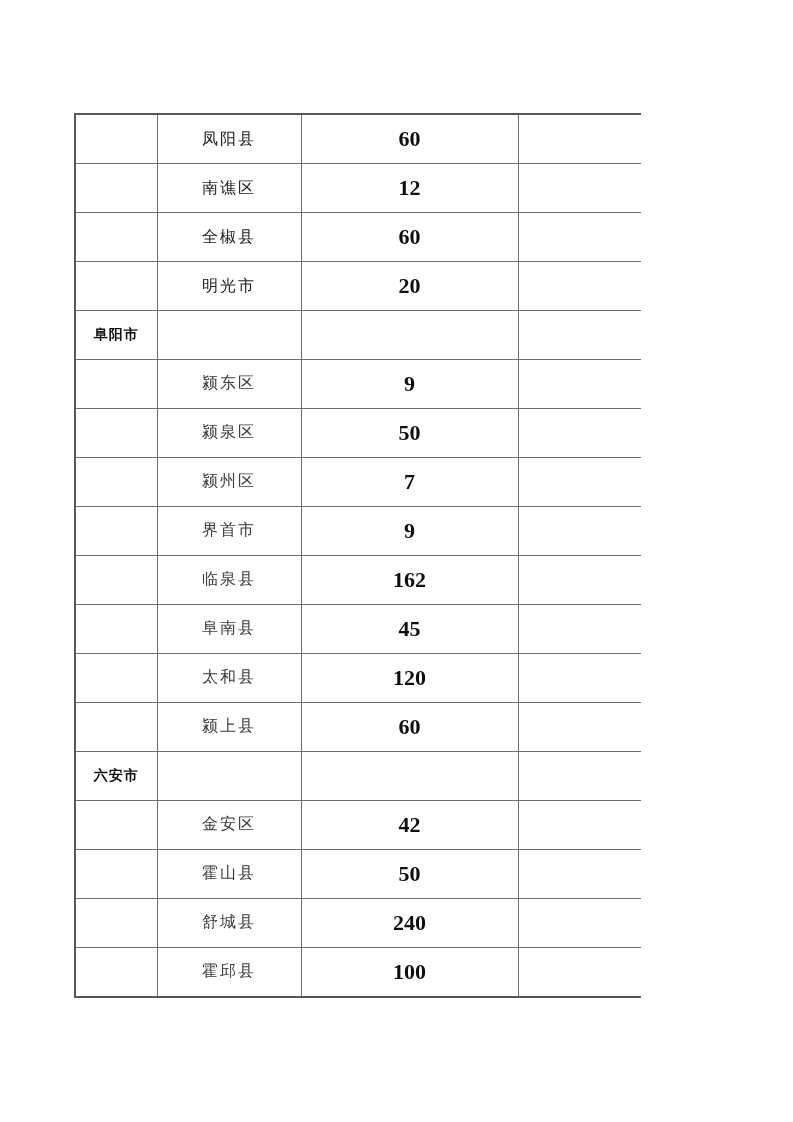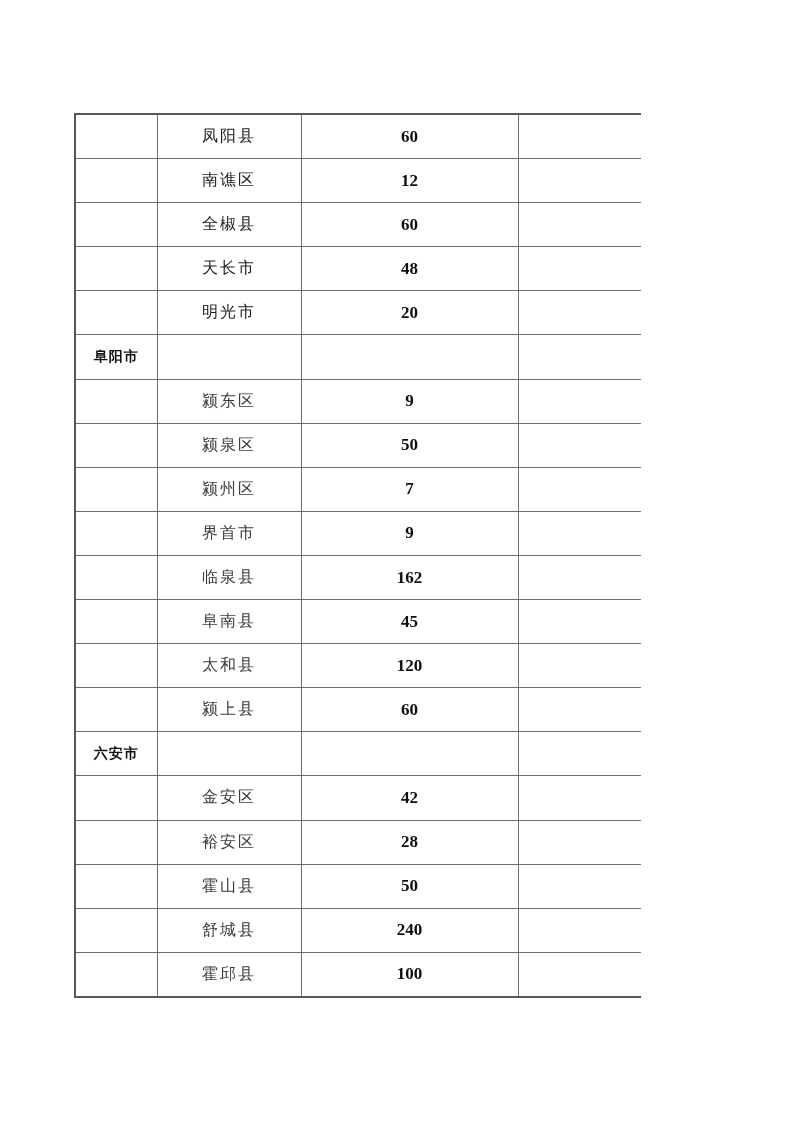--- a/index.html
+++ b/index.html
@@ -48,21 +48,21 @@
     letter-spacing: 2px;
   }
   td.cell-county.gothic {
     font-family: "Liberation Sans", sans-serif;
     color: #1c1c1c;
     letter-spacing: 2px;
   }
   td.cell-value, td.cell-total {
     font-family: "Liberation Serif", serif;
     font-weight: bold;
-    font-size: 17px;
+    font-size: 22px;
     color: #0e0e0e;
   }
   .page-number {
     position: absolute;
     left: 644px;
     top: 1030px;
     font-family: "Liberation Serif", serif;
     font-size: 16px;
     color: #3c3c3c;
     letter-spacing: 3px;
@@ -95,26 +95,20 @@
           <td class="cell-total"></td>
         </tr>
         <tr>
           <td class="cell-city"></td>
           <td class="cell-county gothic">全椒县</td>
           <td class="cell-value">60</td>
           <td class="cell-total"></td>
         </tr>
         <tr>
           <td class="cell-city"></td>
-          <td class="cell-county gothic">天长市</td>
-          <td class="cell-value">48</td>
-          <td class="cell-total"></td>
-        </tr>
-        <tr>
-          <td class="cell-city"></td>
           <td class="cell-county gothic">明光市</td>
           <td class="cell-value">20</td>
           <td class="cell-total"></td>
         </tr>
         <tr>
           <td class="cell-city">阜阳市</td>
           <td class="cell-county"></td>
           <td class="cell-value"></td>
           <td class="cell-total"></td>
         </tr>
@@ -173,26 +167,20 @@
           <td class="cell-total"></td>
         </tr>
         <tr>
           <td class="cell-city"></td>
           <td class="cell-county">金安区</td>
           <td class="cell-value">42</td>
           <td class="cell-total"></td>
         </tr>
         <tr>
           <td class="cell-city"></td>
-          <td class="cell-county">裕安区</td>
-          <td class="cell-value">28</td>
-          <td class="cell-total"></td>
-        </tr>
-        <tr>
-          <td class="cell-city"></td>
           <td class="cell-county">霍山县</td>
           <td class="cell-value">50</td>
           <td class="cell-total"></td>
         </tr>
         <tr>
           <td class="cell-city"></td>
           <td class="cell-county">舒城县</td>
           <td class="cell-value">240</td>
           <td class="cell-total"></td>
         </tr>

